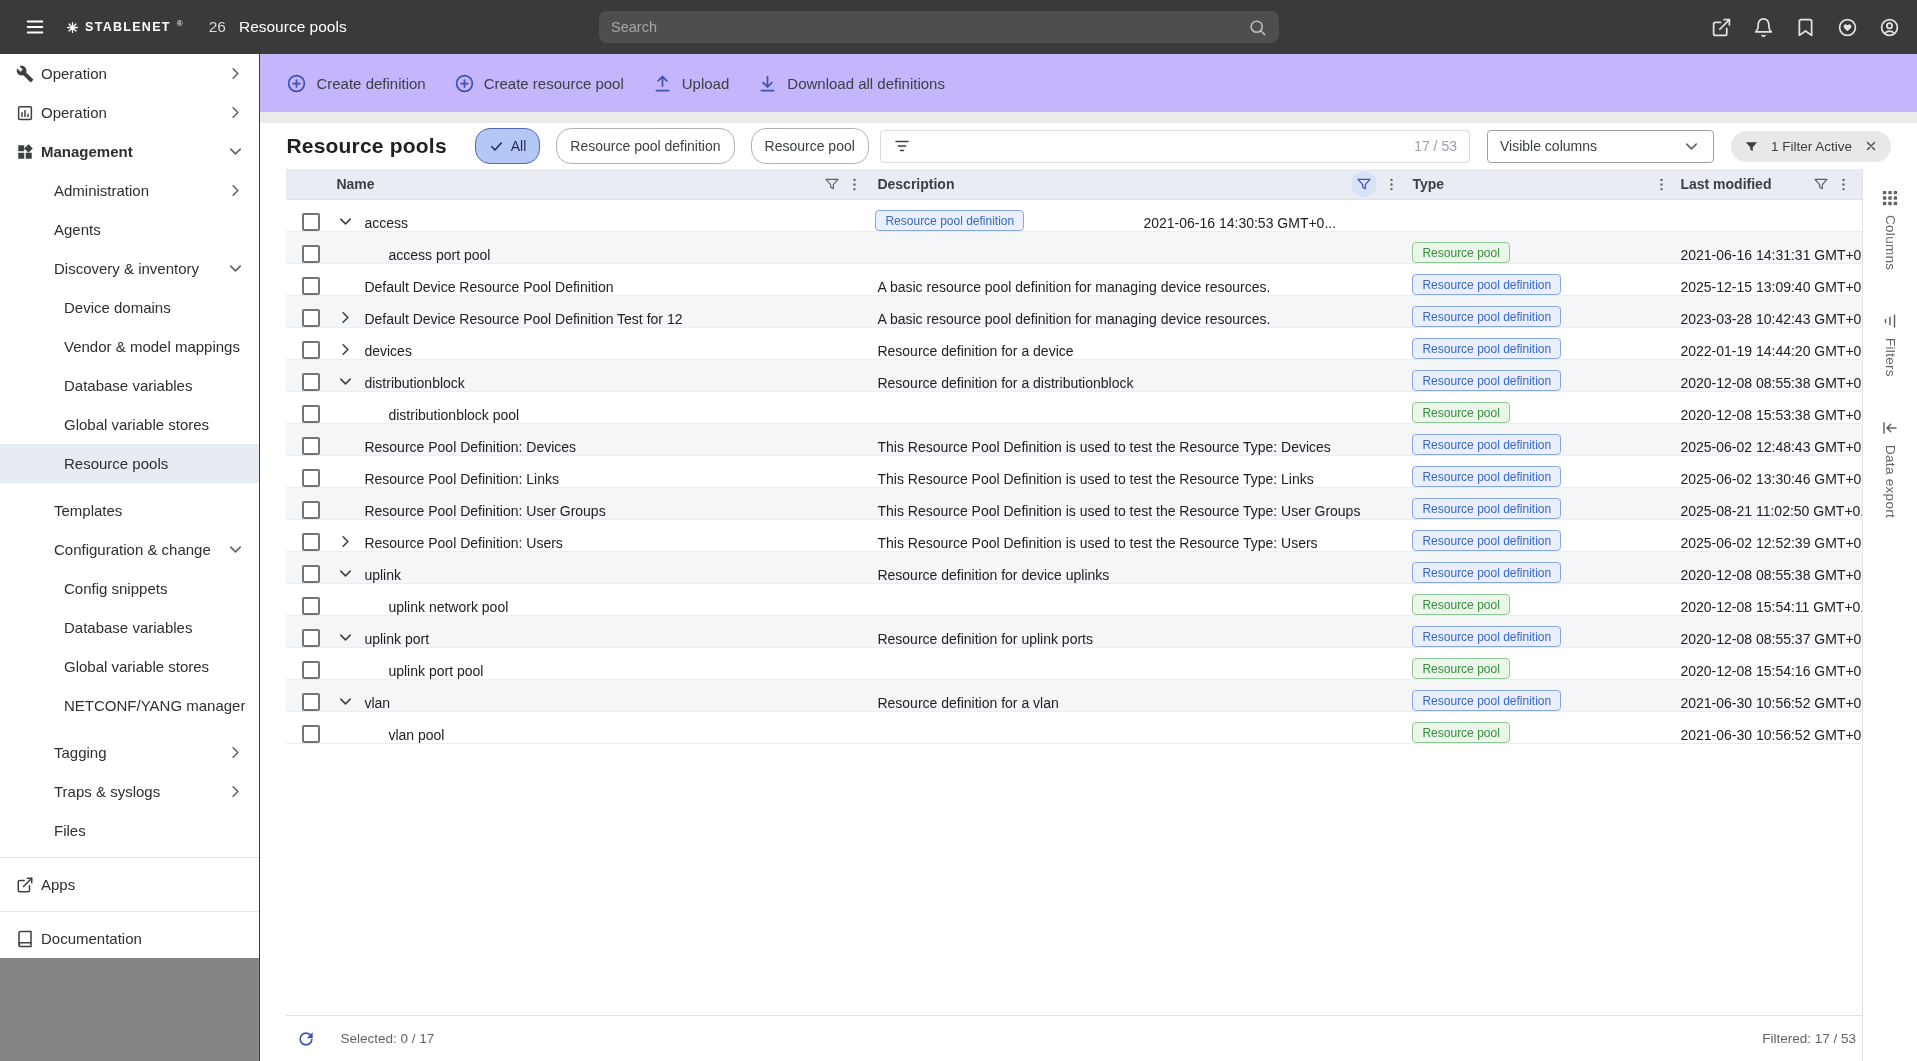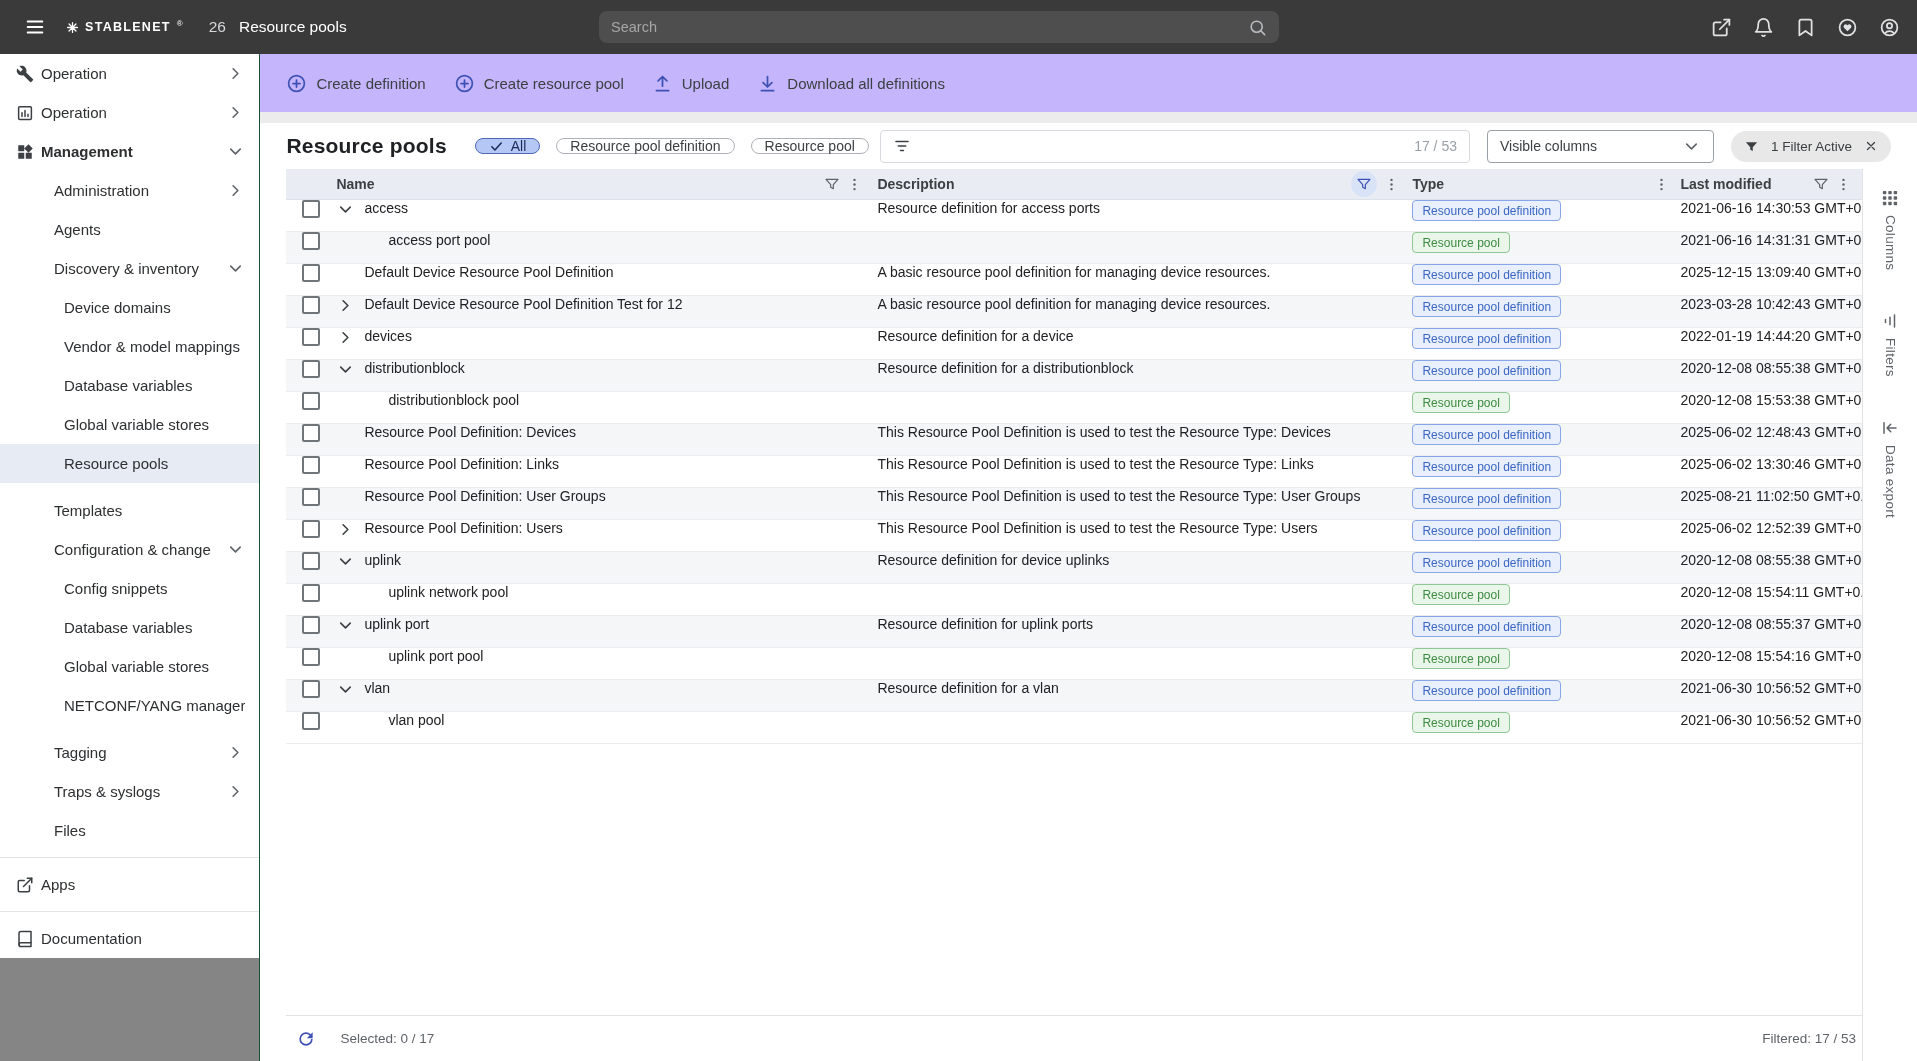--- a/index.html
+++ b/index.html
@@ -49,21 +49,21 @@
   
   .main { flex:1; min-width:0; display:flex; flex-direction:column; background:#ececec; }
   .action-bar { flex:0 0 58px; background:#c4b5fd; display:flex; align-items:center; padding:0 26px; gap:28px; margin-bottom:11px; }
   .action-btn { display:flex; align-items:center; gap:9px; font-size:15px; color:#3c4043; background:none; border:none; cursor:pointer; font-family:inherit; }
   .ab-ic { color:#3f51b5; display:flex; }
   .ab-ic svg { width:21px; height:21px; }
 
   .card { flex:1; min-height:0; background:#fff; display:flex; flex-direction:column; }
   .card-head { flex:0 0 46px; display:flex; align-items:center; padding:0 26px; }
   .page-title { font-size:21px; font-weight:700; color:#202124; letter-spacing:.2px; margin-right:12px; }
-  .chip { height:16px; padding:0 13px; display:flex; align-items:center; gap:7px; border:1px solid #aeb2b8; border-radius:15px; background:#fff; color:#3c4043; font-size:14px; margin-left:16px; cursor:pointer; white-space:nowrap; }
+  .chip { height:36px; padding:0 13px; display:flex; align-items:center; gap:7px; border:1px solid #aeb2b8; border-radius:15px; background:#fff; color:#3c4043; font-size:14px; margin-left:16px; cursor:pointer; white-space:nowrap; }
   .chip.sel { background:#b5c7f4; border-color:#4f68b8; color:#1d2b59; }
   .chip-check { display:flex; }
   .chip-check svg { width:15px; height:15px; }
   .filter-box { flex:1 1 auto; min-width:0; height:33px; border:1px solid #d7dade; border-radius:4px; display:flex; align-items:center; padding:0 12px; margin-left:11px; gap:10px; }
   .fb-icon { color:#3c4043; display:flex; }
   .fb-icon svg { width:18px; height:18px; }
   .fb-input { flex:1; min-width:0; border:none; outline:none; background:transparent; font-family:inherit; font-size:14px; color:#202124; }
   .fb-count { color:#9aa0a6; font-size:14px; white-space:nowrap; }
   .vis-cols { flex:0 0 227px; height:33px; border:1px solid #9aa0a6; border-radius:4px; display:flex; align-items:center; padding:0 12px; font-size:14px; color:#3c4043; margin-left:17px; cursor:pointer; }
   .vc-chev { margin-left:auto; color:#5f6368; display:flex; }
@@ -86,21 +86,21 @@
   .th-mod  { flex:1 1 auto; }
   .th-label { white-space:nowrap; }
   .th-tools { margin-left:auto; display:flex; align-items:center; gap:6px; padding-right:10px; color:#5f6368; }
   .th-funnel { display:flex; }
   .th-funnel svg { width:16px; height:16px; }
   .th-funnel.active { background:#d8e3f8; border-radius:50%; width:26px; height:26px; align-items:center; justify-content:center; color:#3f51b5; }
   .th-kebab { display:flex; }
   .th-kebab svg { width:17px; height:17px; }
 
   .tbody { flex:1; min-height:0; overflow:hidden; }
-  .trow { display:flex; align-items:flex-start; height:32px; border-bottom:1px solid #ebedf0; font-size:14px; color:#202124; background:#fff; }
+  .trow { display:flex; align-items:flex-end; height:32px; border-bottom:1px solid #ebedf0; font-size:14px; color:#202124; background:#fff; }
   .trow.alt { background:#f5f6f8; }
   .cell { overflow:hidden; white-space:nowrap; }
   .c-check { flex:0 0 50px; display:flex; justify-content:center; align-items:center; }
   .checkbox { width:18px; height:18px; border:2px solid #70757a; border-radius:2px; display:inline-block; background:#fff; cursor:pointer; }
   .c-exp { flex:0 0 24px; display:flex; align-items:center; color:#3c4043; }
   .c-exp svg { width:19px; height:19px; }
   .c-name { flex:0 0 513px; }
   .c-desc { flex:0 0 537px; padding-left:4px; }
   .c-type { flex:0 0 270px; padding-left:2px; display:flex; align-items:center; }
   .c-mod { flex:1 1 auto; min-width:0; }
@@ -497,21 +497,20 @@
                 <div class="trow">
                   <div class="cell c-check">
                     <span class="checkbox"></span>
                   </div>
                   <div class="cell c-exp">
                     <svg viewBox="0 0 24 24" fill="none" stroke="currentColor" stroke-width="2" stroke-linecap="round" stroke-linejoin="round">
                       <path d="M6 9l6 6 6-6"></path>
                     </svg>
                   </div>
                   <div class="cell c-name" style="padding-left: 4px;">access</div>
-                  <div class="cell c-desc">Resource definition for access ports</div>
                   <div class="cell c-type">
                     <span class="badge badge-def">Resource pool definition</span>
                   </div>
                   <div class="cell c-mod">2021-06-16 14:30:53 GMT+0...</div>
                 </div>
                 <div class="trow alt">
                   <div class="cell c-check">
                     <span class="checkbox"></span>
                   </div>
                   <div class="cell c-exp"></div>

